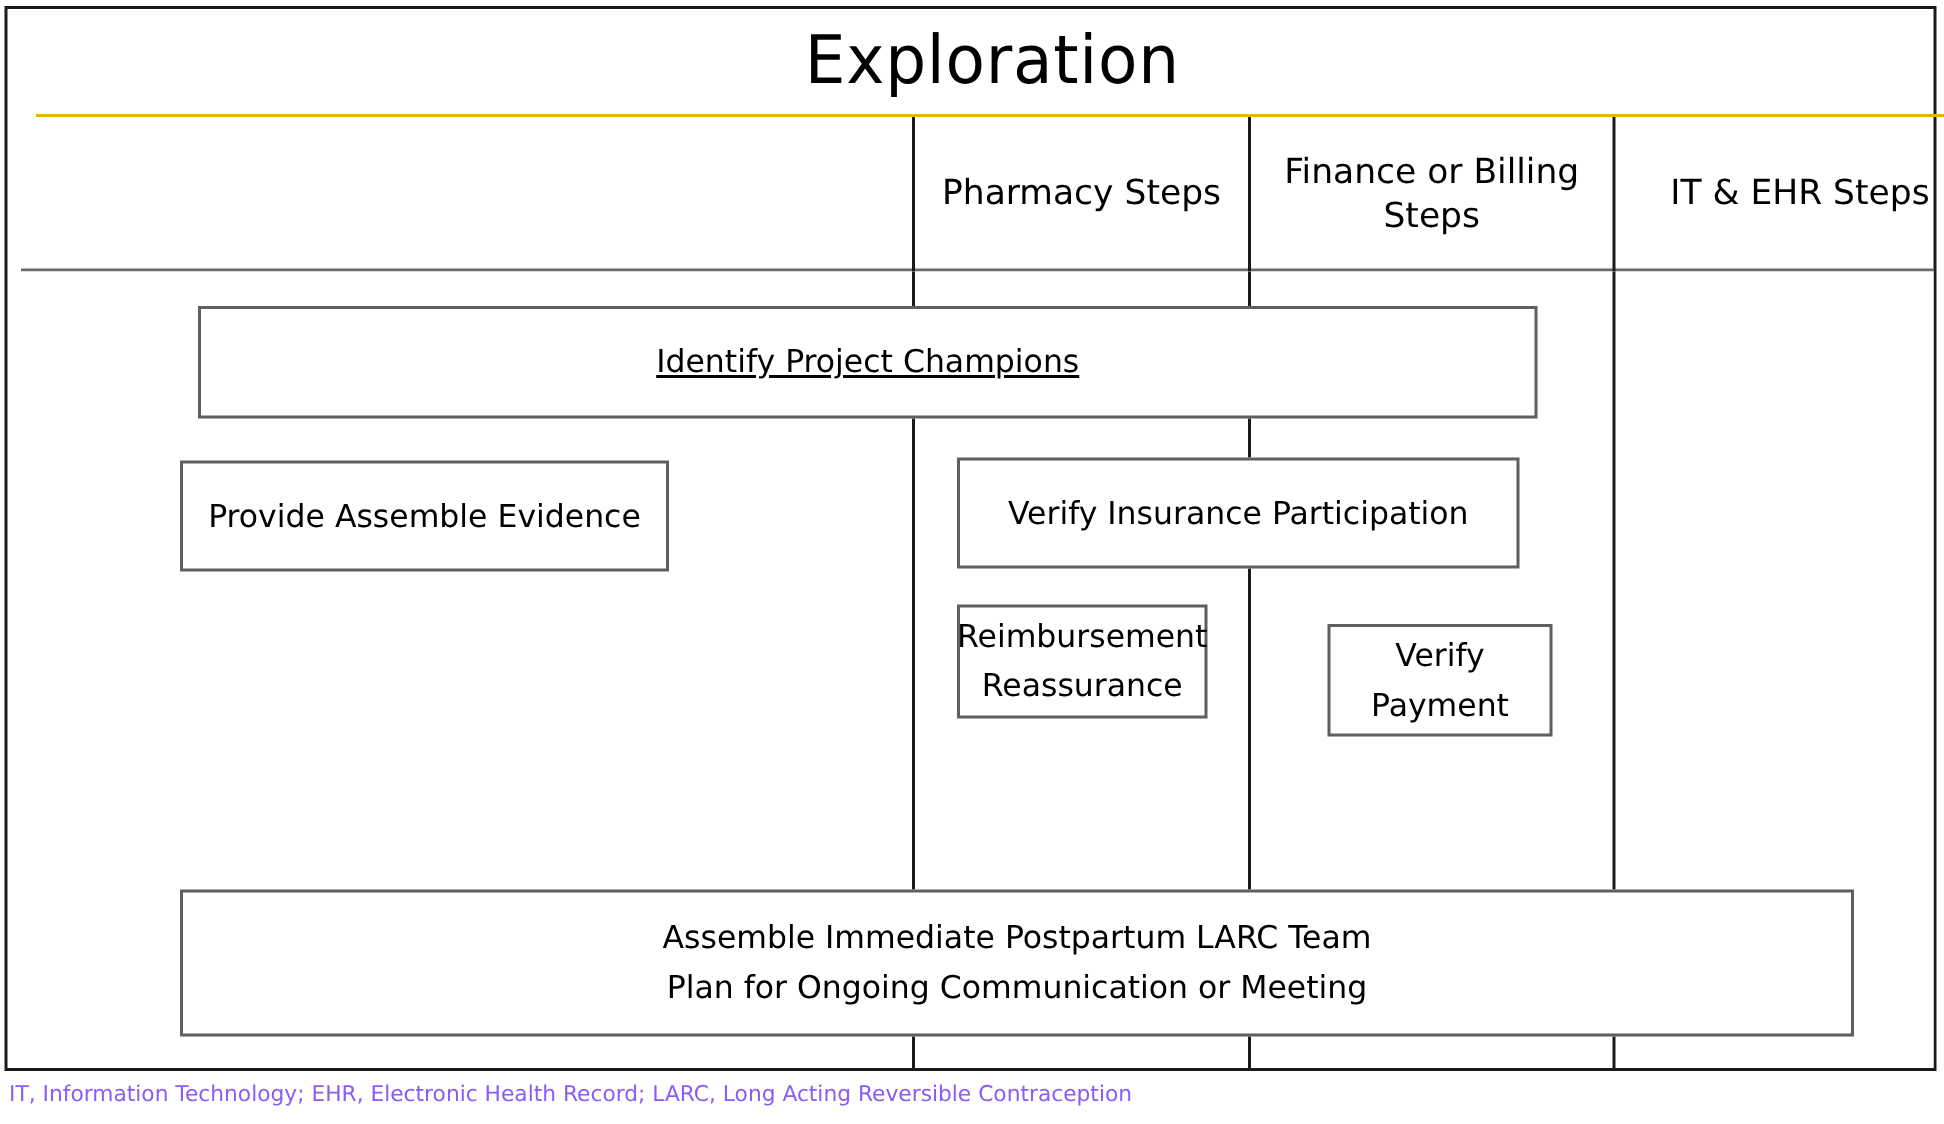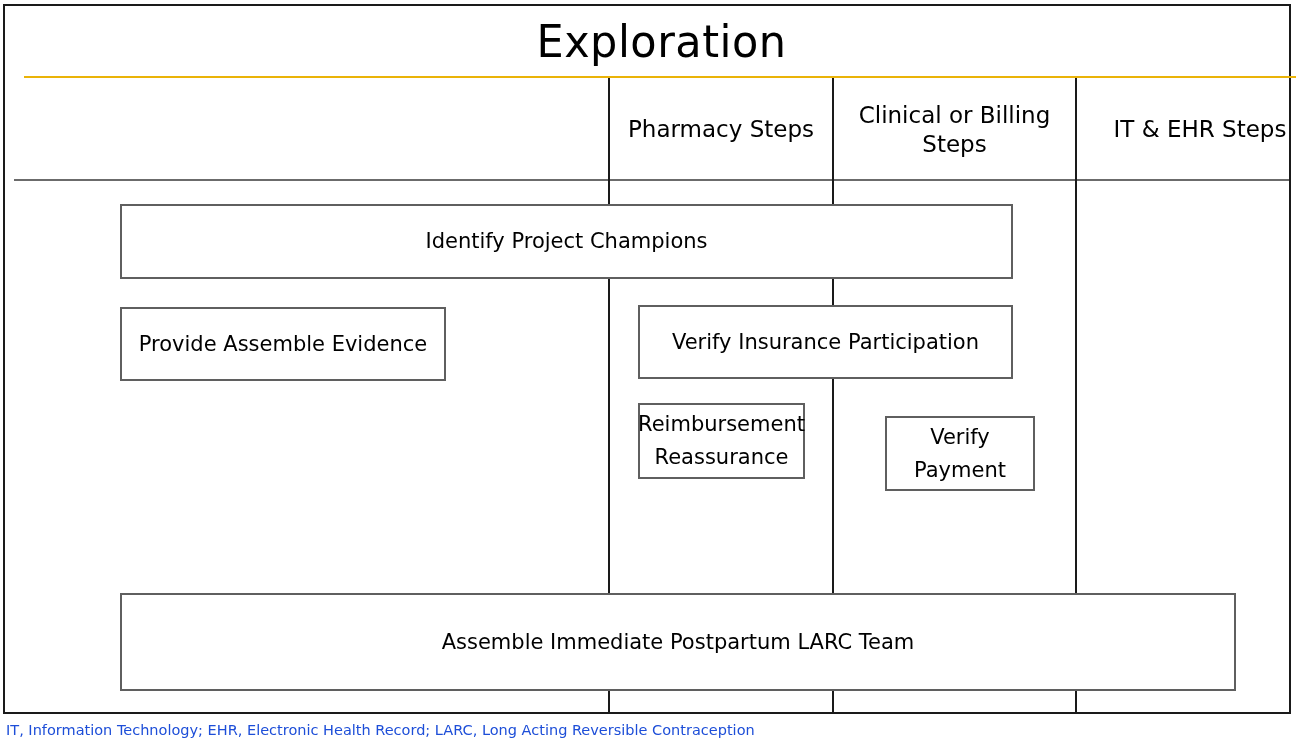--- a/index.html
+++ b/index.html
@@ -135,21 +135,21 @@
     z-index: 5;
   }
   .pbox .line { display: block; white-space: nowrap; }
 
   
   .footnote {
     position: absolute;
     left: 6px;
     top: 722px;
     font-size: 14.5px;
-    color: #1d4ed8;
+    color: #8b5cf6;
     white-space: nowrap;
     font-family: "DejaVu Sans", sans-serif;
   }
 </style>
 </head>
 <body>
 
 <div id="root">
 
   <div class="outer-frame"></div>
@@ -162,39 +162,39 @@
 
     <div class="header-row">
       <div class="hcell c1">
         <span>
           <span class="line">Pharmacy</span>
           <span class="line">Steps</span>
         </span>
       </div>
       <div class="hcell c2">
         <span>
-          <span class="line">Clinical or Billing</span>
+          <span class="line">Finance or Billing</span>
           <span class="line">Steps</span>
         </span>
       </div>
       <div class="hcell c3">
         <span>
           <span class="line">IT &amp; EHR</span>
           <span class="line">Steps</span>
         </span>
       </div>
     </div>
 
     <div class="body-area">
 
       <div class="col-rule r1"></div>
       <div class="col-rule r2"></div>
       <div class="col-rule r3"></div>
 
-      <div class="pbox" style="left:106px; top:23px; width:893px; height:75px;">
+      <div class="pbox" style="left:118px; top:23px; width:893px; height:75px;text-decoration:underline;">
         <span class="line">Identify Project Champions</span>
       </div>
 
       <div class="pbox" style="left:106px; top:126px; width:326px; height:74px;">
         <span class="line">Provide Assemble Evidence</span>
       </div>
 
       <div class="pbox" style="left:624px; top:124px; width:375px; height:74px;">
         <span class="line">Verify Insurance Participation</span>
       </div>
@@ -205,20 +205,21 @@
       </div>
 
       <div class="pbox" style="left:871px; top:223px; width:150px; height:75px;margin-top:12px;">
         <span class="line">Verify</span>
         <span class="line">Payment</span>
       </div>
 
 
       <div class="pbox" style="left:106px; top:412px; width:1116px; height:98px;text-align:right;">
         <span class="line">Assemble Immediate Postpartum LARC Team</span>
+        <span class="line">Plan for Ongoing Communication or Meeting</span>
       </div>
 
     </div>
   </div>
 
   <div class="footnote">IT, Information Technology; EHR, Electronic Health Record; LARC, Long Acting Reversible Contraception</div>
 
 </div>
 
 </body></html>

